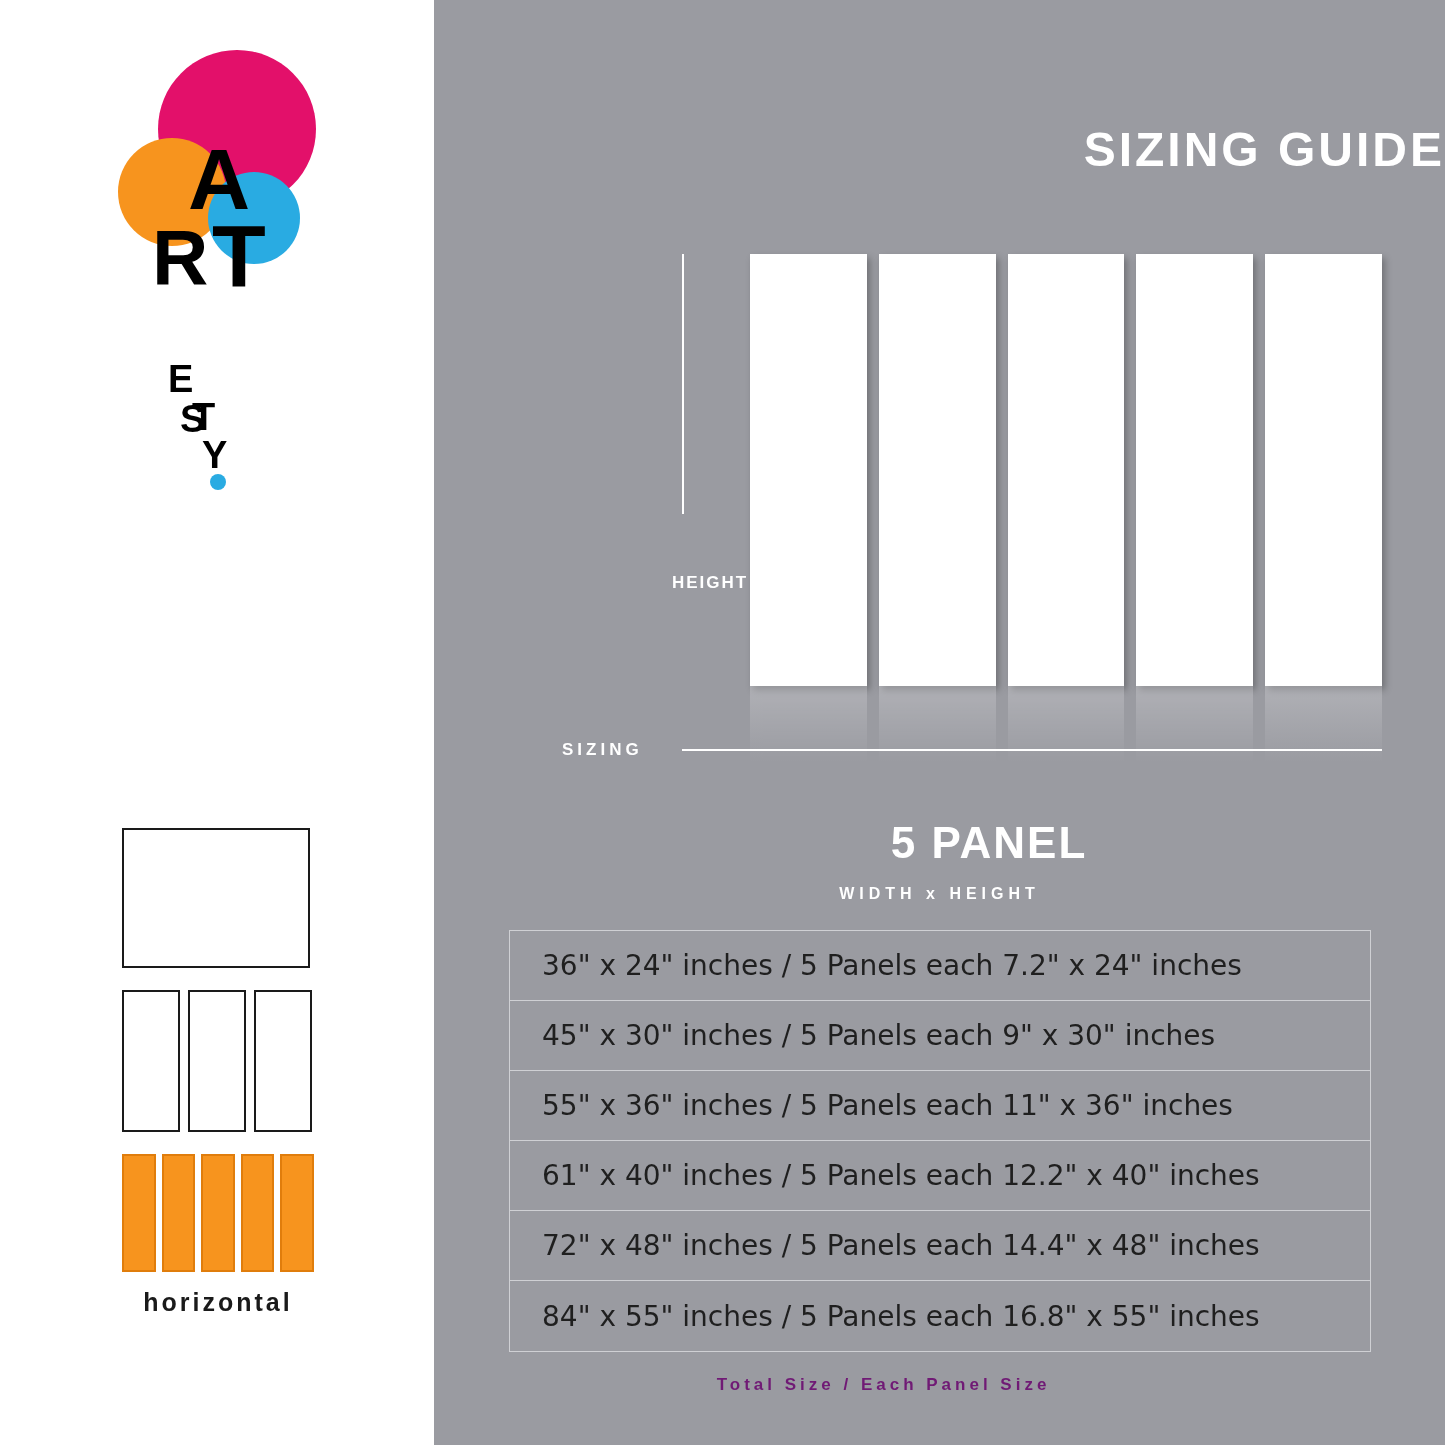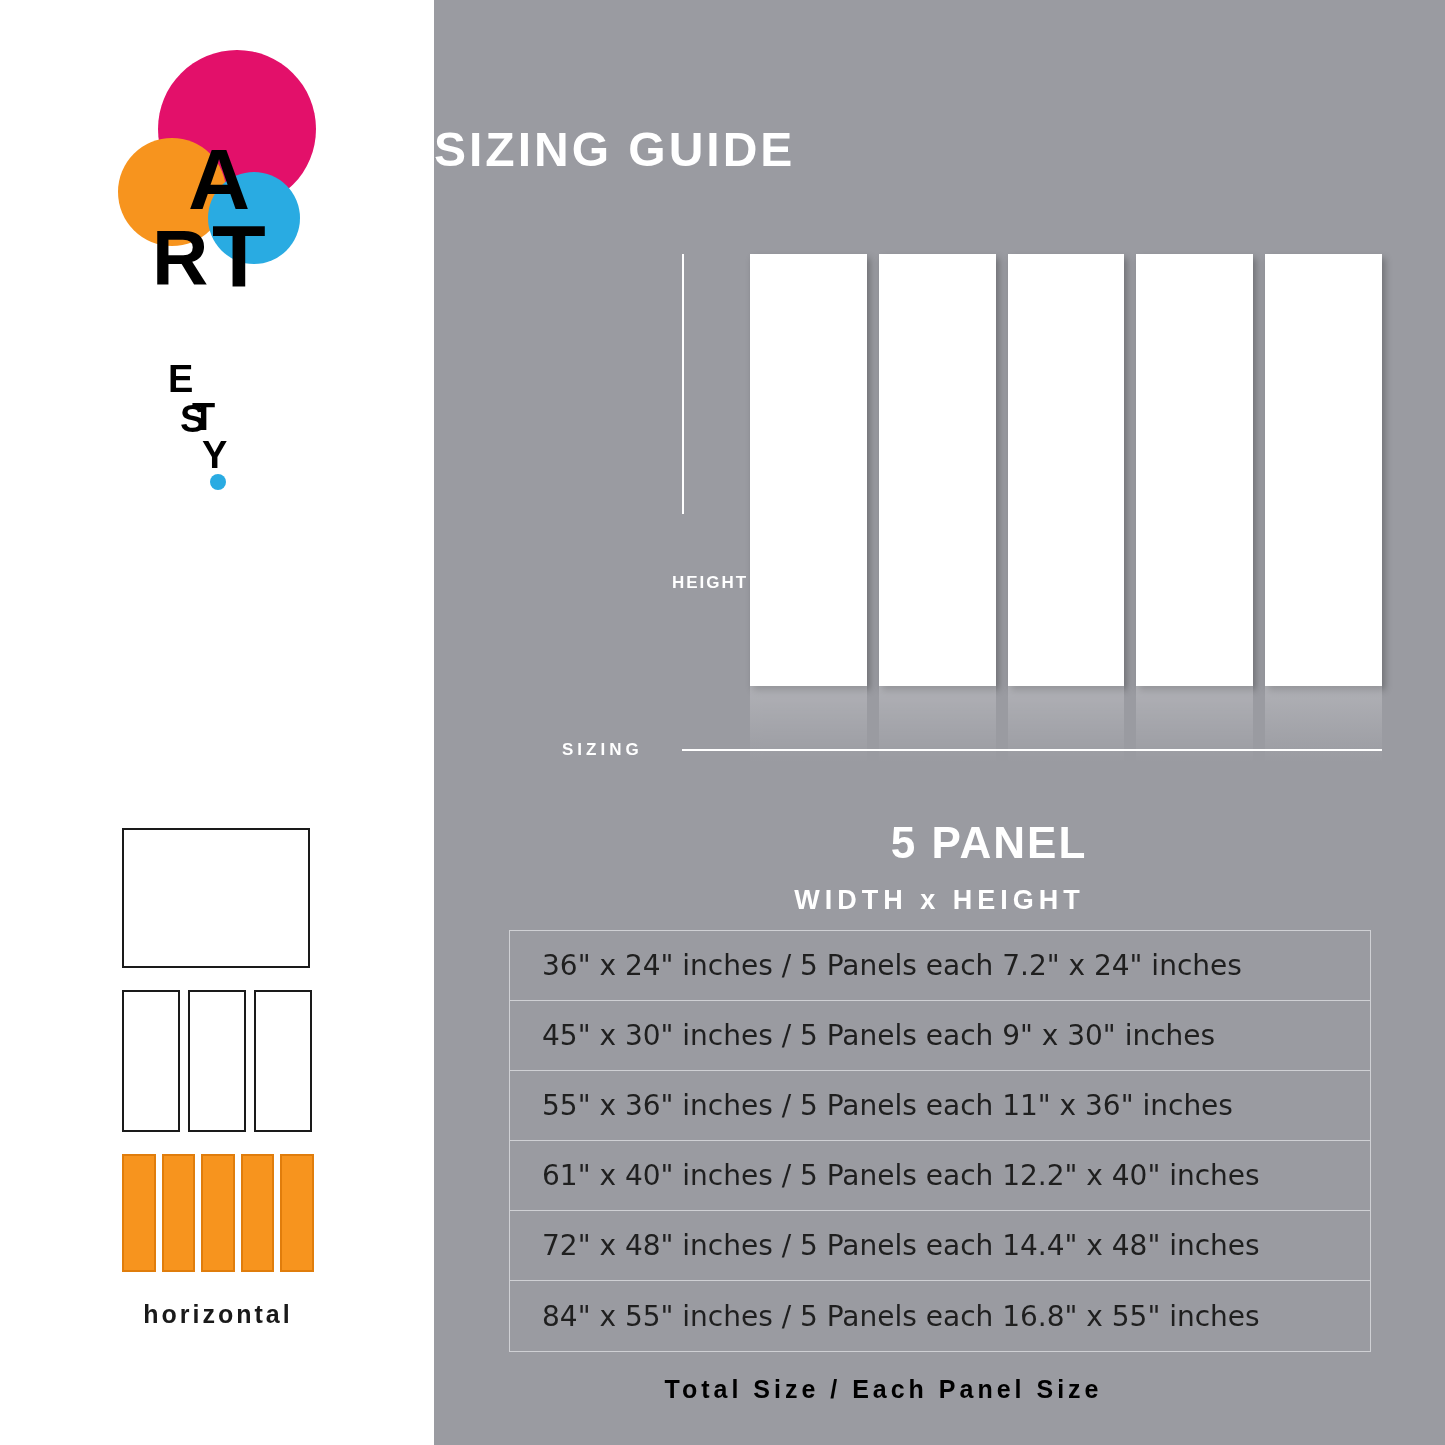--- a/index.html
+++ b/index.html
@@ -111,42 +111,42 @@
     display: flex;
     gap: 6px;
   }
   .thumb-5 > div {
     flex: 1;
     background: #f7941e;
     border: 2px solid #e07d0c;
     box-sizing: border-box;
   }
   .thumb-label {
-    margin-top: 28px;
+    margin-top: 16px;
     width: 192px;
     text-align: center;
     font-size: 25px;
     font-weight: bold;
     letter-spacing: 3px;
     color: #1a1a1a;
   }
 
   
   .right-panel {
     position: absolute;
     left: 434px; top: 0;
     width: 1011px;
     height: 1445px;
     background: #9a9ba1;
   }
   .guide-title {
     position: absolute;
     left: 0; top: 122px;
     width: 1011px;
-    text-align: left;
+    text-align: right;
     color: #ffffff;
     font-size: 48px;
     font-weight: bold;
     letter-spacing: 3px;
   }
 
   
   .diagram {
     position: absolute;
     left: 120px;
@@ -231,21 +231,21 @@
     font-size: 44px;
     font-weight: bold;
     letter-spacing: 2px;
   }
   .panel-sub {
     position: absolute;
     left: 0; top: 885px;
     width: 1011px;
     text-align: center;
     color: #ffffff;
-    font-size: 27px;
+    font-size: 16px;
     font-weight: bold;
     letter-spacing: 5px;
   }
 
   
   .size-table {
     position: absolute;
     left: 75px;
     top: 930px;
     width: 862px;
@@ -262,22 +262,22 @@
     color: #1f1f1f;
     font-size: 28px;
     font-family: "DejaVu Sans", sans-serif;
   }
   .size-row:last-child { border-bottom: none; }
   .table-footer {
     position: absolute;
     left: 0; top: 1375px;
     width: 899px;
     text-align: center;
-    color: #000000;
-    font-size: 25px;
+    color: #701a75;
+    font-size: 17px;
     font-weight: bold;
     letter-spacing: 4px;
   }
 </style>
 </head>
 <body>
 
 <div class="page">
 
   <div class="left-panel">

